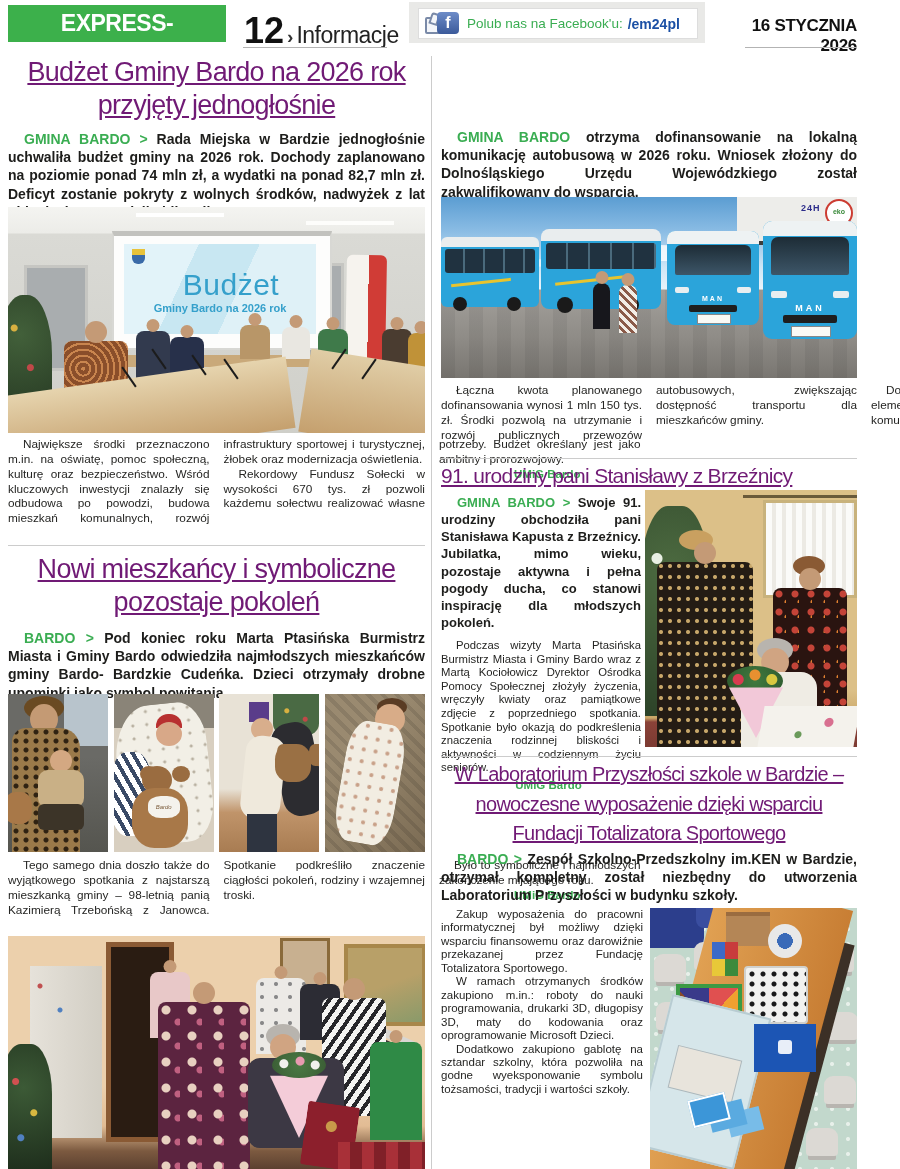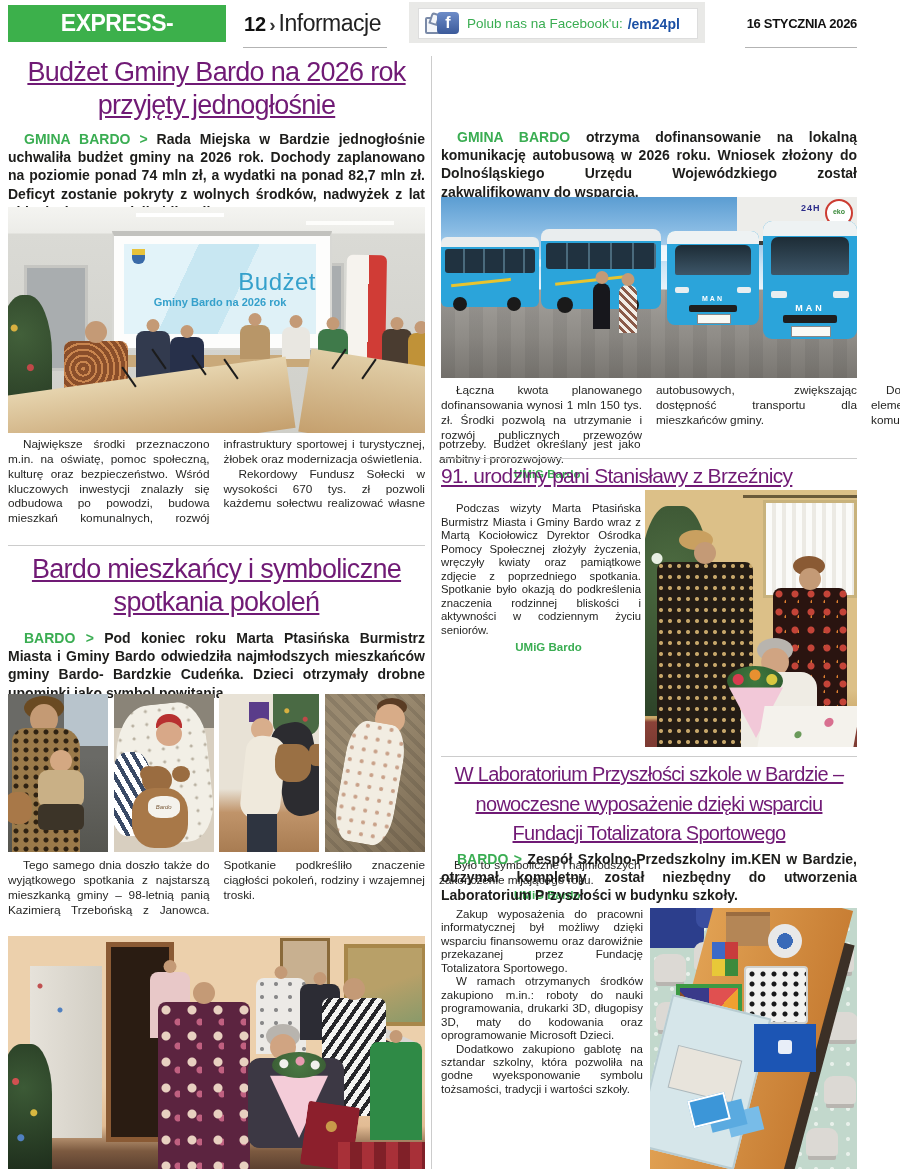--- a/index.html
+++ b/index.html
@@ -3,37 +3,37 @@
 <meta charset="utf-8">
 <style>
   html,body{margin:0;padding:0;background:#fff;}
   #page{position:relative;width:900px;height:1169px;background:#fff;overflow:hidden;
         font-family:"Liberation Sans",sans-serif;color:#1d1d1b;}
   .abs{position:absolute;}
   .a{position:absolute;}
   
   .masthead{background:#3cb04b;color:#fff;font-weight:bold;text-align:center;
             font-size:23px;letter-spacing:-0.5px;line-height:37px;}
-  .pagenum{font-size:20px;font-weight:bold;color:#111;}
+  .pagenum{font-size:36px;font-weight:bold;color:#111;}
   .pagesep{font-size:19px;font-weight:bold;color:#333;padding:0 3px;}
   .section{font-size:23px;color:#222;letter-spacing:-0.5px;}
   .thin-rule{background:#b3b3b3;height:1px;}
   .fbbox{background:#e9e9e7;}
   .fbinner{background:#fff;border:1px solid #ddd;display:flex;align-items:center;}
   .fbtext{color:#3aad52;font-size:13.5px;margin-left:8px;}
   .fbhandle{color:#1b50a5;font-weight:bold;font-size:14px;margin-left:5px;}
   .fbicon{position:relative;width:34px;height:24px;margin-left:6px;}
   .fbf{position:absolute;right:0;top:0;width:22px;height:22px;border-radius:4px;
        background:linear-gradient(180deg,#6d8cc8,#3b5a9a);color:#fff;font-weight:bold;
        font-size:16px;text-align:center;line-height:22px;}
   .fbthumb{position:absolute;left:0;top:5px;width:16px;height:13px;background:#f4f6fa;
        border:2px solid #7a8aa8;border-radius:2px 4px 2px 2px;}
   .fbthumb::before{content:"";position:absolute;left:3px;top:-6px;width:5px;height:8px;
        background:#f4f6fa;border:2px solid #7a8aa8;border-radius:3px 3px 0 0;transform:rotate(18deg);}
-  .dateline{font-size:13px;font-weight:bold;color:#111;text-align:right;letter-spacing:-0.3px;}
+  .dateline{font-size:17px;font-weight:bold;color:#111;text-align:right;letter-spacing:-0.3px;}
   
   .hl{font-weight:400;text-align:center;color:#701a75;letter-spacing:-0.7px;line-height:1.22;text-decoration:underline;}
   .hl1{font-size:27px;}
   .hl2{font-size:24px;}
   .hl3{font-size:21px;text-align:left;white-space:nowrap;}
   .hl4{font-size:20px;line-height:1.48;}
   .lead{font-size:14px;font-weight:bold;line-height:1.3;text-align:justify;text-indent:16px;color:#1d1d1b;}
   .tag{color:#3aad52;}
   .bodycols{column-count:2;column-gap:14px;column-fill:auto;font-size:11.8px;line-height:1.26;
             text-align:justify;color:#252523;}
@@ -86,21 +86,21 @@
   </p>
 
   <div class="ph" style="left:8px;top:207px;width:417px;height:226px;background:linear-gradient(180deg,#f4f4f1 0,#ecece8 26px,#dadad5 27px,#cfcfc9 100%);">
     <div class="a" style="left:128px;top:6px;width:88px;height:4px;background:#ffffff;box-shadow:170px 8px 0 #fdfdfb;"></div>
     <div class="a" style="left:16px;top:58px;width:58px;height:100px;background:#a9adaf;border:3px solid #c6c6c2;"></div>
     <div class="a" style="left:284px;top:56px;width:46px;height:94px;background:#a9adaf;border:3px solid #c6c6c2;"></div>
     <div class="a" style="left:-10px;top:88px;width:54px;height:132px;border-radius:45% 45% 10% 10%;background:radial-gradient(circle at 40% 30%,#42603a,#233420);background-image:radial-gradient(circle 3px at 30% 25%,#d8b040 0 3px,transparent 4px),radial-gradient(circle 3px at 60% 55%,#c04848 0 3px,transparent 4px),radial-gradient(circle at 40% 30%,#42603a,#233420);"></div>
     <div class="a" style="left:104px;top:24px;width:216px;height:112px;background:#fdfdfc;border:2px solid #d8d8d4;border-top:5px solid #c2c2be;">
       <div class="a" style="left:10px;top:8px;width:192px;height:90px;background:linear-gradient(115deg,#e2f3f9 0 32%,#c8e7f2 32% 58%,#dff1f7 58%);color:#35a0cb;">
         <div class="a" style="left:8px;top:5px;width:13px;height:15px;border-radius:0 0 6px 6px;background:linear-gradient(180deg,#e8c23a 40%,#3a6aa8 40%);"></div>
-        <div style="text-align:right;margin-top:24px;font-size:24px;letter-spacing:0.5px;padding-left:22px;">Budżet</div>
+        <div style="text-align:center;margin-top:24px;font-size:30px;letter-spacing:0.5px;padding-left:22px;">Budżet</div>
         <div style="text-align:center;font-size:11px;font-weight:bold;">Gminy Bardo na 2026 rok</div>
       </div>
     </div>
     <div class="a" style="left:338px;top:48px;width:40px;height:116px;border-radius:6px;transform:rotate(1deg);background:linear-gradient(90deg,#f6f3ee 0 55%,#d03c36 55%);"></div>
     <div class="a" style="left:118px;top:148px;width:210px;height:12px;background:#c9a97a;"></div>
     <div class="a" style="left:238px;top:136px;width:20px;height:12px;background:#f4f4f2;border:1px solid #cfcfc9;"></div>
     <div class="fig" style="left:232px;top:118px;width:30px;height:34px;background:#b89668;"></div>
     <div class="fig" style="left:274px;top:120px;width:28px;height:32px;background:#e9e7e1;"></div>
     <div class="fig" style="left:310px;top:122px;width:30px;height:34px;background:#3f7a4a;"></div>
     <div class="fig" style="left:128px;top:124px;width:34px;height:58px;background:#323a4e;"></div>
@@ -119,21 +119,21 @@
   </div>
 
   <div class="abs bodycols" style="left:8px;top:437px;width:417px;height:104px;">
     <p>Największe środki przeznaczono m.in. na oświatę, pomoc społeczną, kulturę oraz bezpieczeństwo. Wśród kluczowych inwestycji znalazły się odbudowa po powodzi, budowa mieszkań komunalnych, rozwój infrastruktury sportowej i turystycznej, żłobek oraz modernizacja oświetlenia.</p>
     <p>Rekordowy Fundusz Sołecki w wysokości 670 tys. zł pozwoli każdemu sołectwu realizować własne potrzeby. Budżet określany jest jako ambitny i prorozwojowy.</p>
     <p class="sig">UMiG Bardo</p>
   </div>
 
   <div class="abs thin-rule" style="left:8px;top:545px;width:417px;background:#cccccc;"></div>
 
-  <div class="abs hl hl1" style="left:8px;top:553px;width:417px;">Bardo mieszkańcy i symboliczne spotkania pokoleń</div>
+  <div class="abs hl hl1" style="left:8px;top:553px;width:417px;">Nowi mieszkańcy i symboliczne pozostaje pokoleń</div>
 
   <p class="abs lead" style="left:8px;top:629px;width:417px;margin:0;">
     <span class="tag">BARDO &gt;</span>
     <span>Pod koniec roku Marta Ptasińska Burmistrz Miasta i Gminy Bardo odwiedziła najmłodszych mieszkańców gminy Bardo- Bardzkie Cudeńka. Dzieci otrzymały drobne upominki jako symbol powitania.</span>
   </p>
 
   <div class="abs" style="left:8px;top:694px;width:417px;height:158px;display:flex;justify-content:space-between;">
     <div class="ph" style="position:relative;width:100px;height:158px;background:linear-gradient(180deg,#6a6a66 0 40%,#55554f);">
       <div class="a" style="left:56px;top:0;width:44px;height:52px;background:#b8c4cc;"></div>
       <div class="a" style="left:16px;top:2px;width:40px;height:24px;border-radius:50%;background:#6a4a22;"></div>
@@ -246,20 +246,24 @@
     <p>Łączna kwota planowanego dofinansowania wynosi 1 mln 150 tys. zł. Środki pozwolą na utrzymanie i rozwój publicznych przewozów autobusowych, zwiększając dostępność transportu dla mieszkańców gminy.</p>
     <p>Dofinansowanie stanowi ważny element stabilizacji lokalnej komunikacji publicznej.</p>
     <p class="sig">UMiG Bardo</p>
   </div>
 
   <div class="abs thin-rule" style="left:441px;top:458px;width:416px;background:#cccccc;"></div>
 
   <div class="abs hl hl3" style="left:441px;top:463px;width:416px;">91. urodziny pani Stanisławy z Brzeźnicy</div>
 
   <div class="abs" style="left:441px;top:494px;width:200px;">
+    <p class="lead" style="font-size:13px;line-height:1.32;margin:0;">
+      <span class="tag">GMINA BARDO &gt;</span>
+      <span>Swoje 91. urodziny obchodziła pani Stanisława Kapusta z Brzeźnicy. Jubilatka, mimo wieku, pozostaje aktywna i pełna pogody ducha, co stanowi inspirację dla młodszych pokoleń.</span>
+    </p>
     <div class="btxt" style="margin-top:8px;font-size:11.3px;">
       <p>Podczas wizyty Marta Ptasińska Burmistrz Miasta i Gminy Bardo wraz z Martą Kociołowicz Dyrektor Ośrodka Pomocy Społecznej złożyły życzenia, wręczyły kwiaty oraz pamiątkowe zdjęcie z poprzedniego spotkania. Spotkanie było okazją do podkreślenia znaczenia rodzinnej bliskości i aktywności w codziennym życiu seniorów.</p>
       <p class="sig" style="margin-top:4px;">UMiG Bardo</p>
     </div>
   </div>
 
   <div class="ph" style="left:645px;top:490px;width:212px;height:257px;background:linear-gradient(180deg,#dcc088 0 200px,#caa768 228px,#8a4238 232px,#7c3a32 257px);">
     <div class="a" style="left:98px;top:5px;width:114px;height:3px;background:#6a5a3a;"></div>
     <div class="a" style="left:118px;top:10px;width:88px;height:92px;border:3px solid #c8b27c;background:repeating-linear-gradient(90deg,#fbfbf9 0 6px,#eceae4 6px 10px);"></div>
     <div class="a" style="left:-6px;top:16px;width:72px;height:210px;border-radius:40% 40% 8% 8%;background:radial-gradient(circle at 45% 30%,#4c6a40,#2c4228);background-image:radial-gradient(circle 5px at 25% 25%,#e8f0e4 0 5px,transparent 6px),radial-gradient(circle 4px at 60% 45%,#d8e0d4 0 4px,transparent 5px),radial-gradient(circle 3px at 40% 65%,#c8d0dc 0 3px,transparent 4px),radial-gradient(circle at 45% 30%,#4c6a40,#2c4228);"></div>

